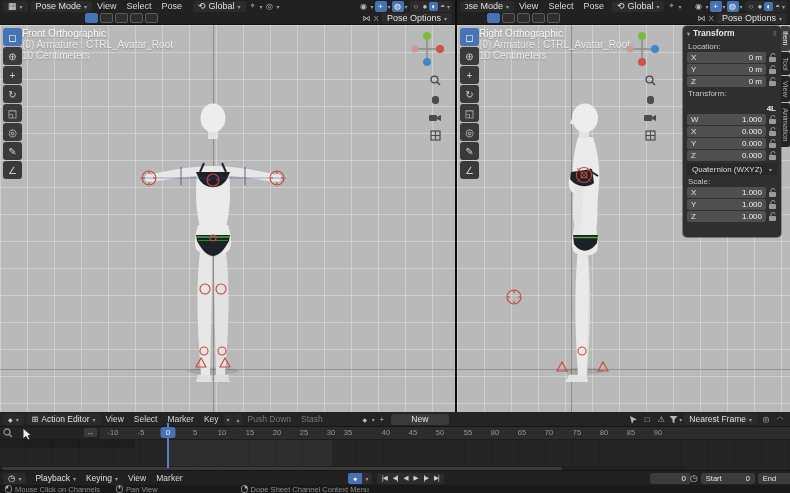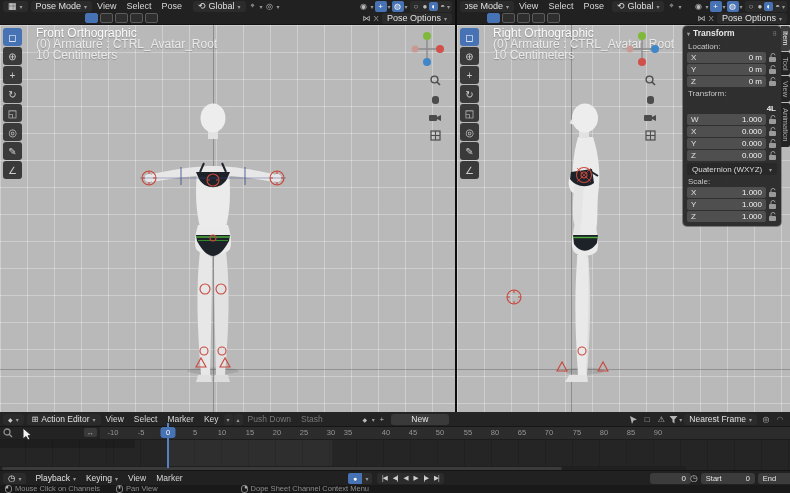--- a/index.html
+++ b/index.html
@@ -20,28 +20,28 @@
   .sph.blue{background:#4772b3;color:#fff;}
   .mib{width:11px;height:8px;border:1px solid #5c5c5c;border-radius:2px;margin:0 1px;background:#2e2e2e;}
   .mib.blue{background:#4772b3;border-color:#4772b3;}
   .clipmode{display:inline-block;max-width:38px;overflow:hidden;direction:rtl;white-space:nowrap;}
   
   .canvas{position:absolute;top:25px;left:0;right:0;bottom:0;background-color:#b9b9b9;
     background-image:linear-gradient(rgba(255,255,255,.30) 1px,transparent 1px),linear-gradient(90deg,rgba(255,255,255,.30) 1px,transparent 1px);
     background-size:27px 27px;overflow:hidden;}
   .axisv{position:absolute;top:0;bottom:0;width:1px;background:rgba(105,105,105,.55);}
   .axish{position:absolute;left:0;right:0;height:1px;background:rgba(105,105,105,.5);}
-  .vpinfo{position:absolute;top:3px;left:36px;font-size:12px;line-height:11px;color:#fbfbfb;text-shadow:0 1px 1px rgba(0,0,0,.25);}
+  .vpinfo{position:absolute;top:3px;left:22px;font-size:10px;line-height:11px;color:#fbfbfb;text-shadow:0 1px 1px rgba(0,0,0,.25);}
   .vpinfo .dim{color:#f2f2f2;opacity:.85;}
   .toolcol{position:absolute;top:3px;left:3px;display:flex;flex-direction:column;gap:1px;}
   .tool{width:19px;height:18px;background:rgba(40,40,40,.88);border-radius:3px;display:flex;align-items:center;justify-content:center;font-size:10px;color:#cdcdcd;}
   .tool.active{background:#4772b3;color:#fff;}
   .vpicons{position:absolute;display:flex;flex-direction:column;gap:8px;align-items:center;color:#4c4c4c;}
   
-  .npanel{position:absolute;left:683px;top:26px;width:98px;background:rgba(42,42,42,.97);border-radius:4px;padding-bottom:3px;box-shadow:0 0 0 1px rgba(0,0,0,.35);}
+  .npanel{position:absolute;left:683px;top:26px;width:98px;background:rgba(42,42,42,.97);border-radius:4px;padding-bottom:14px;box-shadow:0 0 0 1px rgba(0,0,0,.35);}
   .nphead{display:flex;align-items:center;height:12px;padding:1px 4px;color:#e6e6e6;font-size:8.5px;font-weight:bold;}
   .seclabel{font-size:8px;color:#c6c6c6;margin:2px 5px 1px;}
   .trow{display:flex;align-items:center;margin:1px 4px;}
   .tfield{flex:1;display:flex;justify-content:space-between;align-items:center;background:#4f4f4f;border-radius:2px;padding:0 4px;height:11px;font-size:8px;color:#f2f2f2;}
   .tfield .ax{color:#e0e0e0;}
   .lock{margin-left:3px;display:flex;}
   .qdrop{display:flex;justify-content:space-between;align-items:center;background:#282828;border-radius:2px;margin:2px 4px;height:12px;padding:0 5px;font-size:8px;color:#dcdcdc;}
   .badge4l{margin-left:auto;font-size:8px;font-weight:bold;color:#f0f0f0;margin-top:15px;}
   .tabstrip{position:absolute;left:781px;top:26px;display:flex;flex-direction:column;gap:1px;}
   .ntab{writing-mode:vertical-rl;font-size:7.5px;color:#a8a8a8;padding:5px 0;width:9px;text-align:center;background:#232323;border-radius:0 2px 2px 0;}
@@ -71,21 +71,21 @@
   .pbleft{position:absolute;left:3px;top:0;height:14px;display:flex;align-items:center;}
   .transport{position:absolute;left:348px;top:1px;height:12px;display:flex;align-items:center;}
   .recbtn{display:flex;align-items:center;justify-content:center;background:#4772b3;color:#fff;border-radius:2px 0 0 2px;width:14px;height:11px;font-size:7px;}
   .recdd{display:flex;align-items:center;justify-content:center;background:#2d2d2d;border-radius:0 2px 2px 0;width:10px;height:11px;margin-right:5px;}
   .tgroup{display:flex;background:#2c2c2c;border-radius:3px;height:11px;align-items:center;padding:0 2px;}
   .tbtn{color:#cfcfcf;font-size:6.5px;padding:0 3px;letter-spacing:-1px;}
   .framefield{position:absolute;left:650px;top:1.5px;width:36px;height:11px;background:#3c3c3c;border-radius:3px;color:#ececec;display:flex;align-items:center;justify-content:flex-end;padding-right:5px;font-size:8px;}
   .rangefields{position:absolute;left:690px;top:1.5px;display:flex;align-items:center;gap:3px;}
   .rfield{display:flex;justify-content:space-between;align-items:center;background:#3c3c3c;border-radius:3px;height:11px;padding:0 5px;font-size:7.5px;color:#e6e6e6;}
   
-  .statusbar{position:absolute;left:0;top:485px;width:790px;height:8px;background:#191919;display:flex;align-items:flex-end;font-size:7.5px;color:#8d8d8d;}
+  .statusbar{position:absolute;left:0;top:485px;width:790px;height:8px;background:#191919;display:flex;align-items:center;font-size:7.5px;color:#8d8d8d;}
   .stitem{display:flex;align-items:center;gap:3px;}
   .cursorarrow{position:absolute;z-index:9;}
 </style>
 </head>
 <body>
 
 <div class="root">
 
   <div class="vp" id="vpL">
     <div class="vph">

